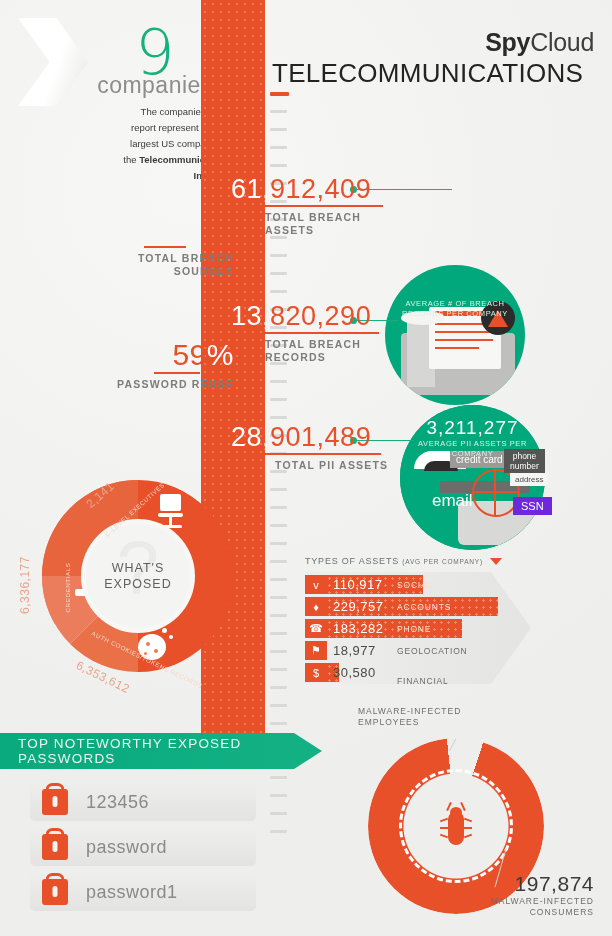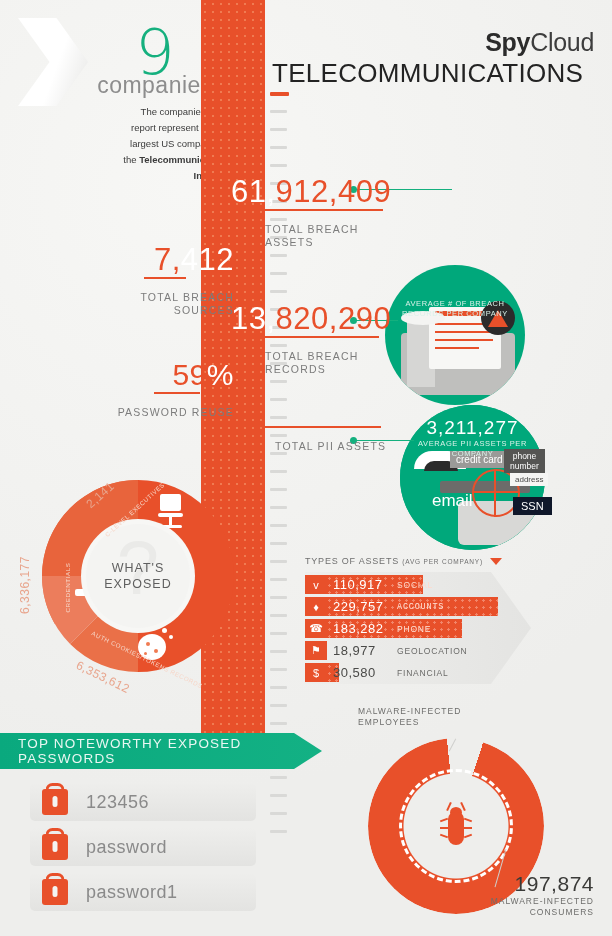--- a/index.html
+++ b/index.html
@@ -62,29 +62,29 @@
   .spycloud b { font-weight:bold; }
   .spycloud span { font-weight:300; color:#3d3d3d;margin-top:36px; }
   .sector-title {
     left:272px; top:58px; font-size:26px; color:#232323;
     letter-spacing:.3px; font-weight:400;
   }
 
   
   .stat { position:absolute; }
   .stat .num {
-    font-size:31px; font-weight:300; letter-spacing:.5px; white-space:nowrap;
+    font-size:27px; font-weight:300; letter-spacing:.5px; white-space:nowrap;
     line-height:1;
   }
   .stat .num .w { color:#ffffff; }
   .stat .num .o { color:#e8502a; }
   .stat .rule { height:1.5px; background:#e8502a; margin-top:2px; }
   .stat .lbl {
     font-size:10.5px; color:#7c7c7c; letter-spacing:1.2px; line-height:13px;
-    margin-top:12px; font-weight:400;
+    margin-top:4px; font-weight:700;
   }
   .stat.right .lbl { text-align:left; }
   .stat.left  { text-align:right; }
   .stat.left .lbl { text-align:right; }
 
   
   .conn { position:absolute; height:1px; background:#14b07e; }
   .dot  { position:absolute; width:7px; height:7px; border-radius:50%;
           background:#14b07e; }
 
@@ -309,21 +309,21 @@
     </div>
 
     <div class="abs" style="left:50px; top:46px; background:#9a9a98; color:#fff; font-size:10px; padding:3px 6px;">
       <span>credit card</span></div>
     <div class="abs" style="left:104px; top:44px; background:#555553; color:#fff; font-size:8.5px; padding:2px 5px; line-height:10px; text-align:center;">
       <span>phone number</span></div>
     <div class="abs" style="left:110px; top:68px; background:#f5f5f3; color:#4a4a48; font-size:8px; padding:2px 5px;">
       <span>address</span></div>
     <div class="abs" style="left:32px; top:86px; color:#ffffff; font-size:17px; font-weight:300;">
       <span>email</span></div>
-    <div class="abs" style="left:113px; top:92px; background:#0f172a; color:#fff; font-size:11px; padding:3px 8px;">
+    <div class="abs" style="left:113px; top:92px; background:#6d28d9; color:#fff; font-size:11px; padding:3px 8px;">
       <span>SSN</span></div>
     <div class="gnum" style="top:12px; font-size:19px;">3,211,277</div>
     <div class="gcap" style="top:34px;">AVERAGE PII ASSETS PER COMPANY</div>
   </div>
 
   <div class="conn" style="left:352px; top:189px; width:100px;"></div>
   <div class="dot" style="left:350px; top:186px;"></div>
   <div class="conn" style="left:352px; top:320px; width:46px;"></div>
   <div class="dot" style="left:350px; top:317px;"></div>
   <div class="conn" style="left:352px; top:440px; width:62px;"></div>
@@ -332,44 +332,44 @@
   <div class="stat right" style="left:231px; top:176px;">
     <div class="num"><span class="w">61,</span><span class="o">912,409</span></div>
     <div class="rule" style="width:118px; margin-left:34px;"></div>
     <div class="lbl" style="margin-left:34px;">
       <span>TOTAL BREACH</span><br>
       <span>ASSETS</span>
     </div>
   </div>
 
   <div class="stat left" style="left:80px; top:244px; width:154px;">
-    <div class="num"><span class="o">7,</span><span class="w">412</span></div>
     <div class="rule" style="width:42px; margin-left:64px;"></div>
     <div class="lbl">
       <span>TOTAL BREACH</span><br>
       <span>SOURCES</span>
     </div>
   </div>
 
   <div class="stat right" style="left:231px; top:303px;">
     <div class="num"><span class="w">13,</span><span class="o">820,290</span></div>
     <div class="rule" style="width:114px; margin-left:34px;"></div>
     <div class="lbl" style="margin-left:34px;">
       <span>TOTAL BREACH</span><br>
       <span>RECORDS</span>
     </div>
   </div>
 
   <div class="stat left" style="left:80px; top:340px; width:154px;">
-    <div class="num" style="font-size:30px;margin-top:20px;"><span class="o">59</span><span class="w">%</span></div>
+    <div class="num" style="font-size:30px;"><span class="o">59</span><span class="w">%</span></div>
     <div class="rule" style="width:46px; margin-left:74px;"></div>
     <div class="lbl"><span>PASSWORD REUSE</span></div>
   </div>
 
   <div class="stat right" style="left:231px; top:424px;">
+    <div class="num"><span class="w">28,</span><span class="o">901,489</span></div>
     <div class="rule" style="width:116px; margin-left:34px;"></div>
     <div class="lbl" style="margin-left:44px;">
       <span>TOTAL PII ASSETS</span>
     </div>
   </div>
 
   <div class="abs donut-wrap">
     <svg width="240" height="215" viewBox="0 0 240 215" style="position:absolute;left:0;top:0;">
 
       <g transform="translate(120,96)">
@@ -436,39 +436,39 @@
     <div class="barrow" style="top: 0px; position: absolute; left: 0px; width: 240px;">
           <div class="bar" style="width: 118px;"></div>
           <div class="icoslot">ᴠ</div>
           <div class="bval" style="color: rgb(255, 255, 255);">110,917</div>
           <div class="blab" style="left: 92px; color: rgb(255, 217, 203);">SOCIAL</div>
         </div>
         <div class="barrow" style="top: 22px; position: absolute; left: 0px; width: 240px;">
           <div class="bar" style="width: 193px;"></div>
           <div class="icoslot">♦</div>
           <div class="bval" style="color: rgb(255, 255, 255); text-align: center;">229,757</div>
-          <div class="blab" style="left: 92px; color: rgb(255, 227, 216); font-family: Liberation Mono, monospace;">ACCOUNTS</div>
+          <div class="blab" style="left: 92px; color: rgb(255, 227, 216);">ACCOUNTS</div>
         </div>
         <div class="barrow" style="top: 44px; position: absolute; left: 0px; width: 240px;">
           <div class="bar" style="width: 157px;"></div>
           <div class="icoslot">☎</div>
           <div class="bval" style="color: rgb(255, 255, 255); text-align: center;">183,282</div>
           <div class="blab" style="left: 92px; color: rgb(255, 227, 216);">PHONE</div>
         </div>
         <div class="barrow" style="top: 66px; position: absolute; left: 0px; width: 240px;">
           <div class="bar" style="width: 22px;"></div>
           <div class="icoslot">⚑</div>
           <div class="bval" style="color: rgb(74, 74, 72);">18,977</div>
           <div class="blab" style="left: 92px; color: rgb(106, 106, 104);">GEOLOCATION</div>
         </div>
         <div class="barrow" style="top: 88px; position: absolute; left: 0px; width: 240px;">
           <div class="bar" style="width: 34px;"></div>
           <div class="icoslot">$</div>
           <div class="bval" style="color: rgb(74, 74, 72);">30,580</div>
-          <div class="blab" style="left: 92px; color: rgb(106, 106, 104);">FINANCIAL</div>
+          <div class="blab" style="left: 92px; color: rgb(106, 106, 104); margin-top: 8px;">FINANCIAL</div>
         </div>
       </div>
   </div>
 
   <div class="abs pwhead">
     <span>TOP NOTEWORTHY EXPOSED PASSWORDS</span>
   </div>
   <div class="pwrow" style="top:783px;">
     <div class="lock"></div>
     <div class="pwtxt">123456</div>

